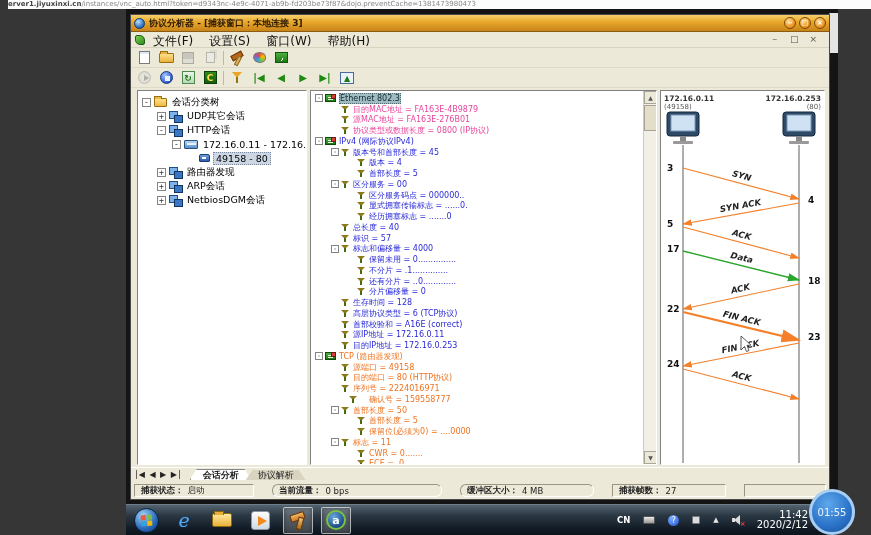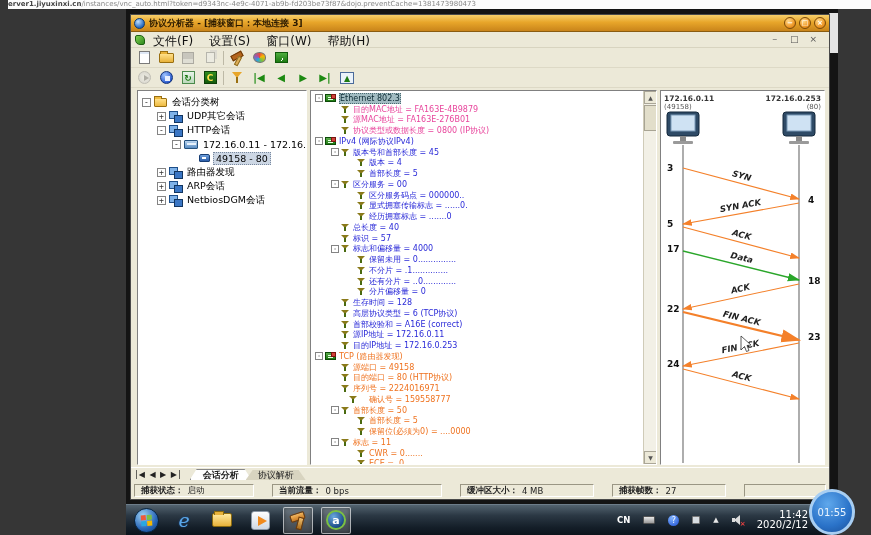--- a/index.html
+++ b/index.html
@@ -544,25 +544,25 @@
     <div class="tabrow">
       <span class="tnav">|◀ ◀ ▶ ▶|</span>
       <span id="tabs"><span class="tab active">会话分析</span><span class="tab">协议解析</span></span>
     </div>
 
     <div class="statusbar" id="statusbar">
         <div class="seg" style="width: 120px;">
           <b>捕获状态：</b>
           <span>启动</span>
         </div>
-        <div class="seg" style="width: 170px;">
+        <div class="seg" style="width: 170px; border-radius: 6px;">
           <b>当前流量：</b>
           <span>0 bps</span>
         </div>
-        <div class="seg" style="width: 134px;">
+        <div class="seg" style="width: 134px; border-radius: 6px;">
           <b>缓冲区大小：</b>
           <span>4 MB</span>
         </div>
         <div class="seg" style="width: 114px;">
           <b>捕获帧数：</b>
           <span>27</span>
         </div>
         <div class="seg fill"></div>
       </div>
   </div>

